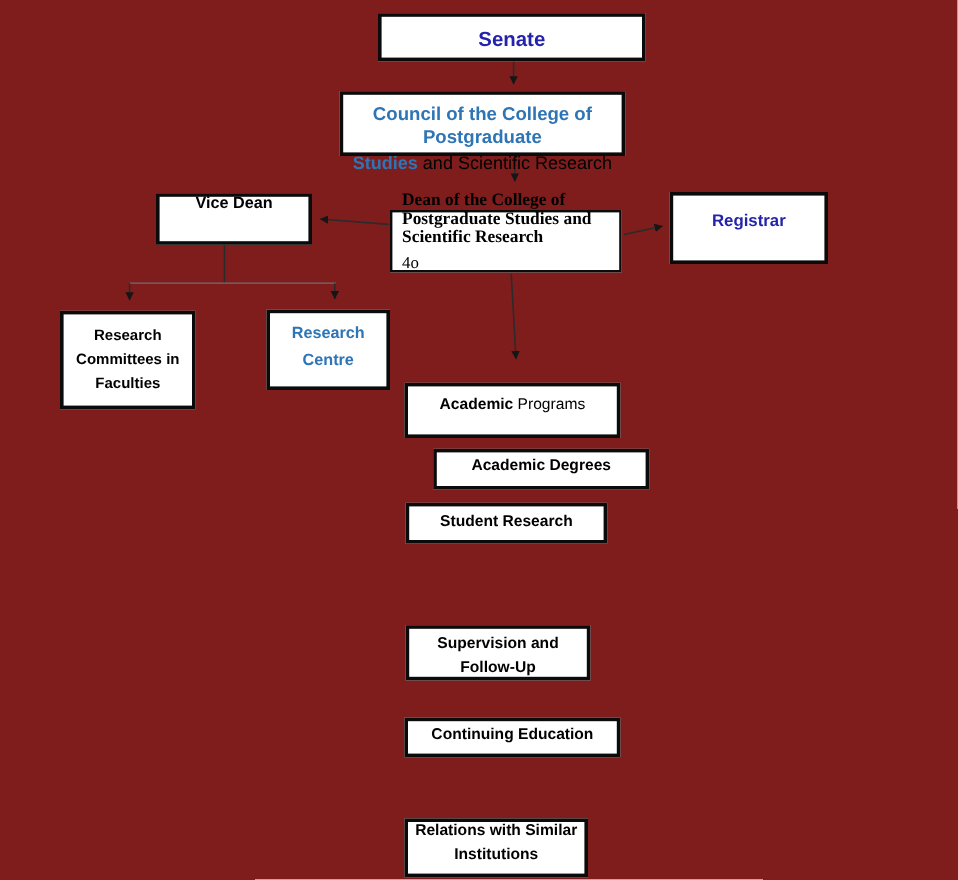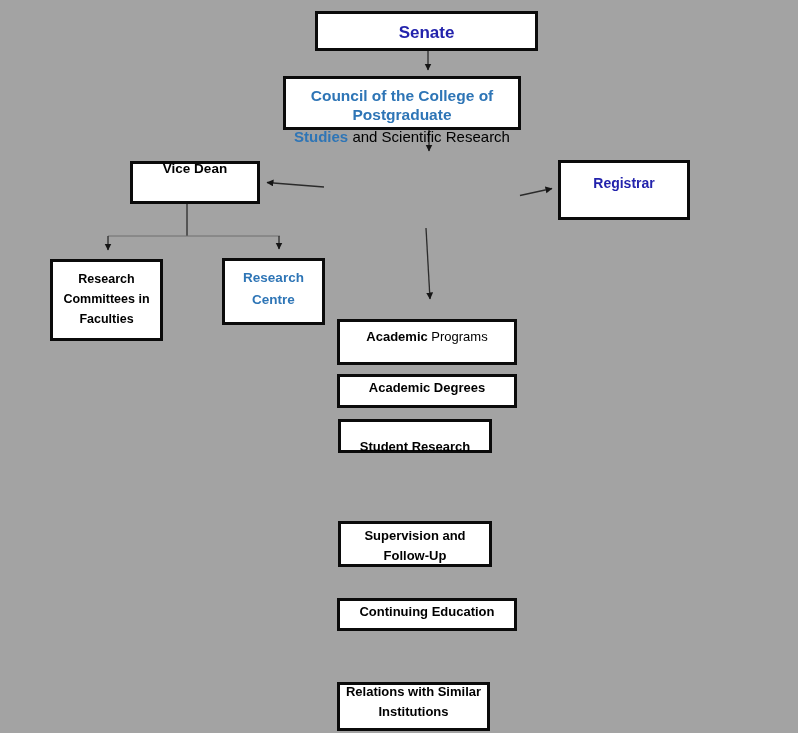--- a/index.html
+++ b/index.html
@@ -5,21 +5,21 @@
   html, body {
     margin: 0;
     padding: 0;
     background: #ffffff;
     font-family: "Liberation Sans", sans-serif;
   }
   .canvas {
     position: relative;
     width: 798px;
     height: 733px;
-    background: #a3a3a3;
+    background: #7f1d1d;
     overflow: hidden;
   }
   .lines {
     position: absolute;
     left: 0; top: 0;
     width: 798px; height: 733px;
     pointer-events: none;
   }
   .box {
     position: absolute;
@@ -50,22 +50,22 @@
   .box-dean .note  { font-weight:normal; font-size:14px; margin-top:5px; }
 
   .box-registrar{ left:558px; top:160px; width:132px; height:60px; font-size:14px; font-weight:bold; padding-top:12px; }
 
   .box-rescom   { left:50px;  top:259px; width:113px; height:82px; font-size:12.5px; font-weight:bold; padding-top:7px; line-height:20px; }
   .box-rescen   { left:222px; top:258px; width:103px; height:67px; font-size:13.5px; font-weight:bold; padding-top:6px; line-height:22px; }
 
   .fbox         { left:337px; width:180px; font-size:13px; font-weight:bold; }
   .box-programs { top:319px; height:46px; padding-top:7px; }
   .box-programs .rest { font-weight:normal; }
-  .box-degrees  { top:374px; height:34px; padding-top:3px; }
-  .box-student  { left:338px; top:419px; width:154px; height:34px; padding-top:17px; }
+  .box-degrees  { top:374px; height:34px; padding-top:3px;margin-left:24px; }
+  .box-student  { left:338px; top:419px; width:168px; height:34px; padding-top:4px; }
   .box-capacity { left:338px; top:463px; width:154px; height:37px; padding-top:4px; }
   .box-superv   { left:338px; top:521px; width:154px; height:46px; padding-top:2px; line-height:20px; }
   .box-contedu  { top:598px; height:33px; padding-top:3px; }
   .box-relations{ top:682px; width:153px; height:49px; line-height:20px; }
   .box-relations .wrap { margin-top:-3px; }
 </style>
 </head>
 <body>
 
 <div class="canvas">
@@ -95,20 +95,28 @@
 
   <div class="box box-council">
     <div class="l1 blue">Council of the College of Postgraduate</div>
     <div class="l2"><span class="blue bold">Studies</span><span> and Scientific Research</span></div>
   </div>
 
   <div class="box box-vicedean">
     <div class="lbl">Vice Dean</div>
   </div>
 
+  <div class="box box-dean">
+    <div class="block">
+      <div>Dean of the College of</div>
+      <div>Postgraduate Studies and</div>
+      <div>Scientific Research</div>
+      <div class="note">4o</div>
+    </div>
+  </div>
 
   <div class="box box-registrar navy">
     <span>Registrar</span>
   </div>
 
   <div class="box box-rescom">
     <div>Research</div>
     <div>Committees in</div>
     <div>Faculties</div>
   </div>

